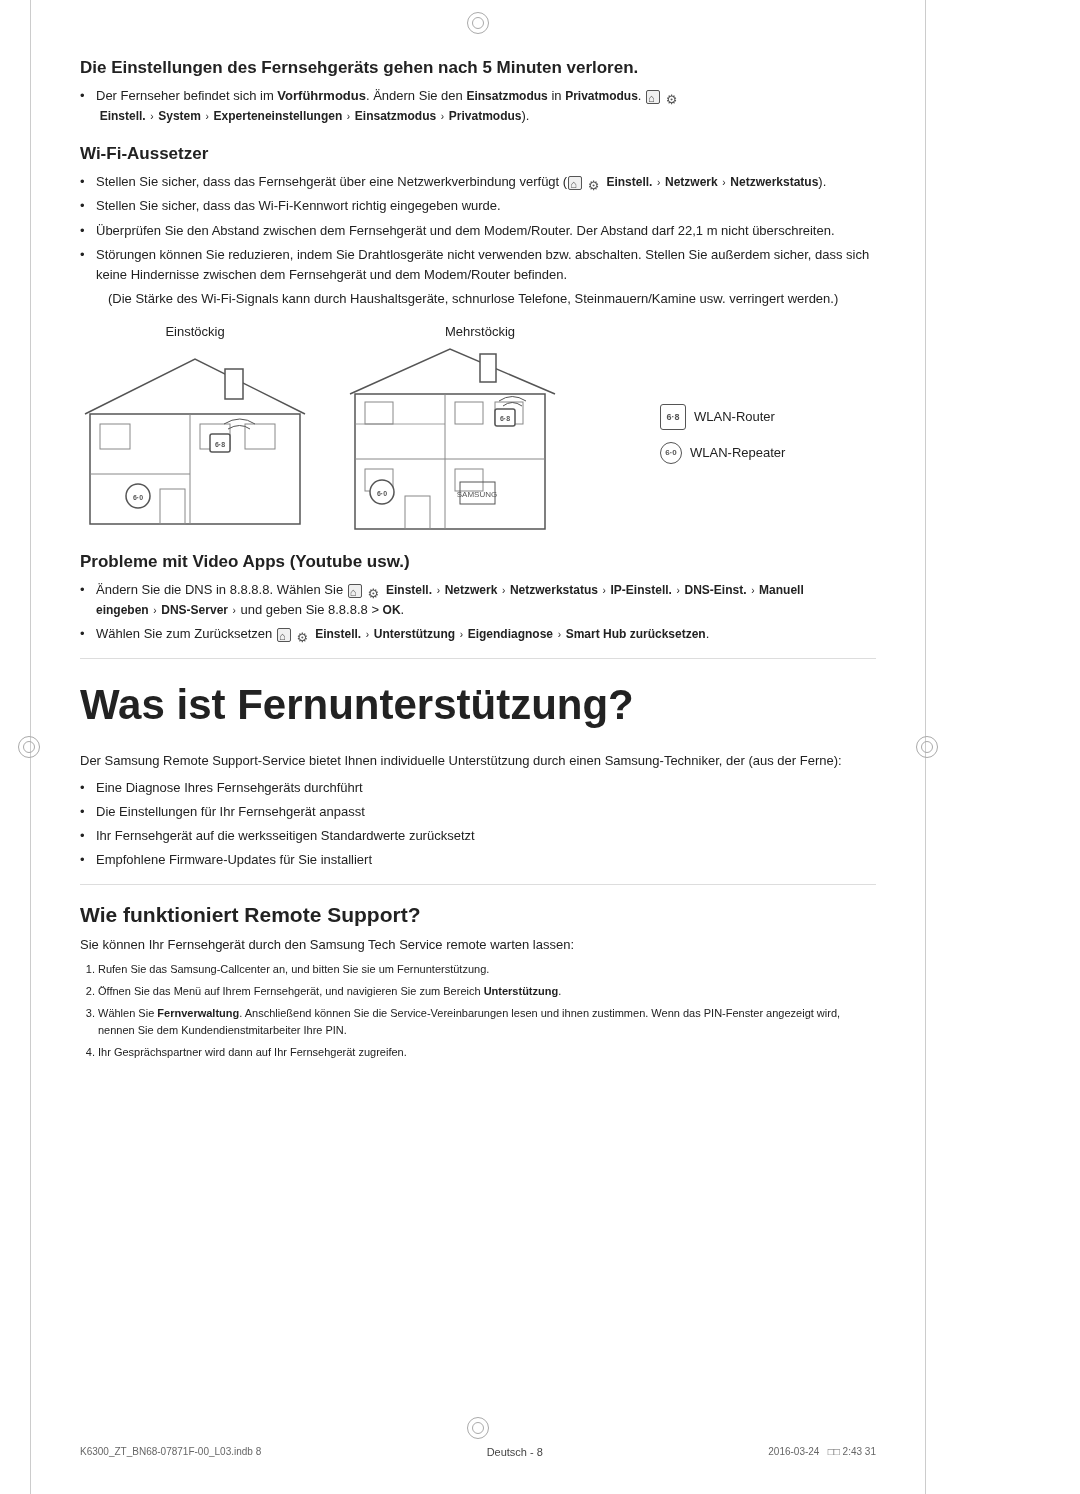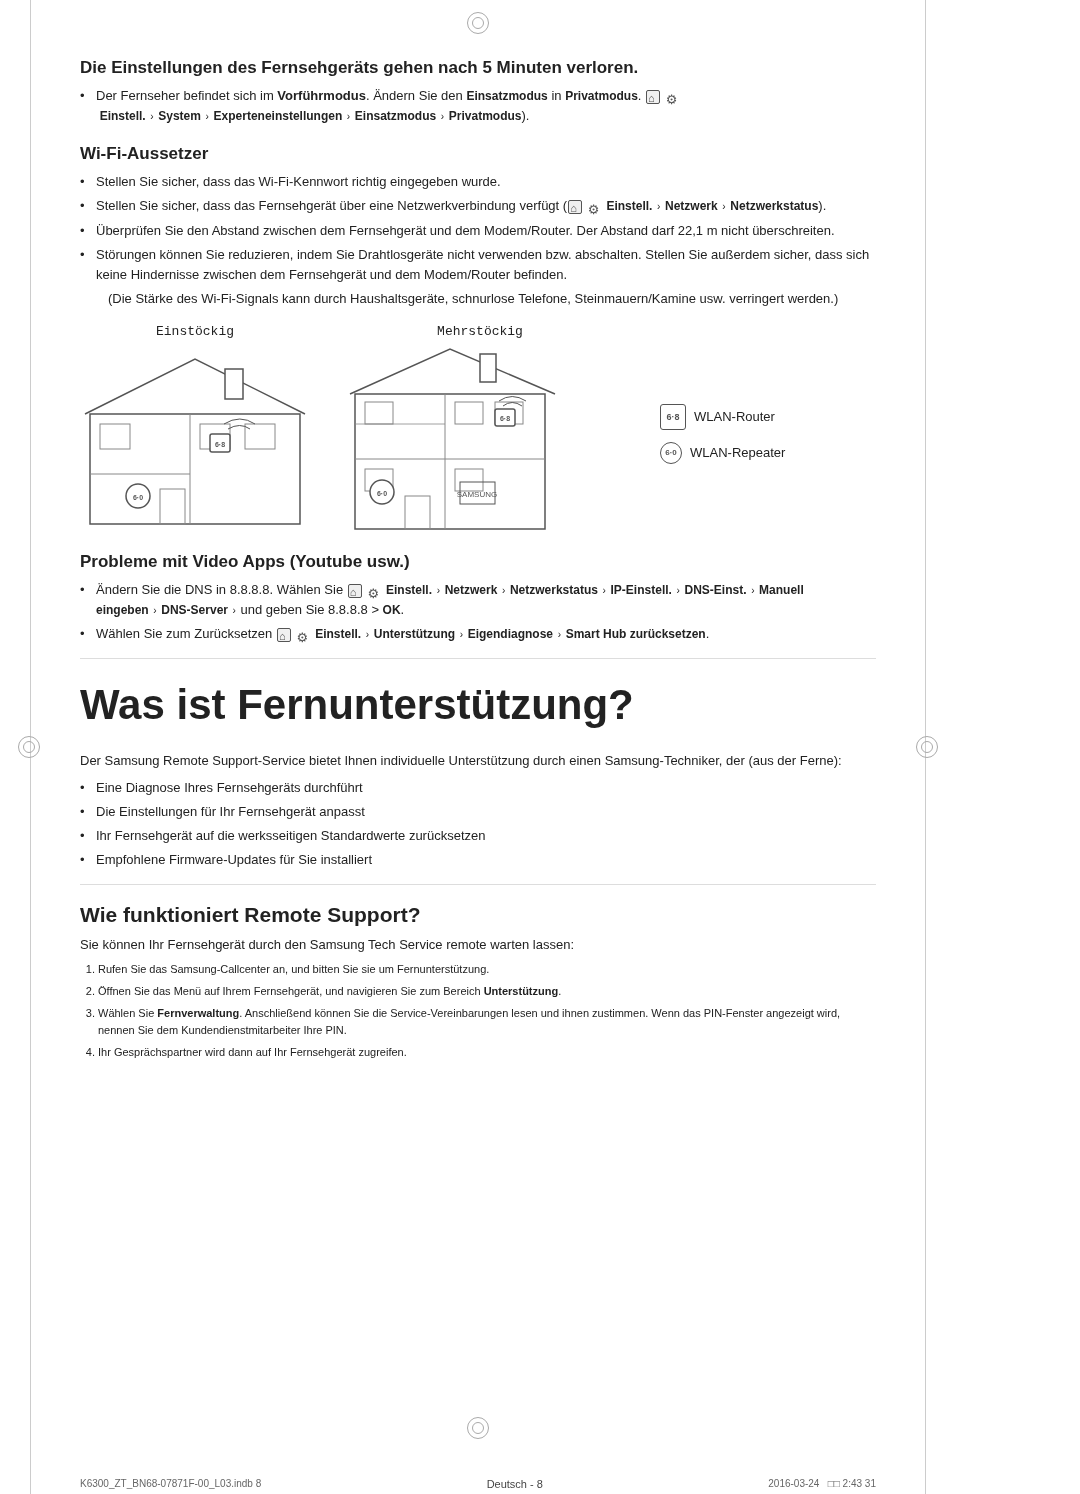--- a/index.html
+++ b/index.html
@@ -219,21 +219,20 @@
     }
     .diagram-single {
       display: flex;
       flex-direction: column;
       align-items: center;
     }
     .diagram-label {
       font-size: 13px;
       margin-bottom: 5px;
       text-align: center;
-      font-family: Liberation Mono, monospace;
     }
     
     svg.house-svg {
       display: block;
     }
 
     
     .diagram-legend {
       display: flex;
       flex-direction: column;
@@ -273,21 +272,21 @@
       font-size: 8px;
       font-weight: bold;
       color: #555;
       background: #fff;
       flex-shrink: 0;
     }
 
     
     .footer {
       position: absolute;
-      bottom: 4px;
+      bottom: 36px;
       left: 80px;
       right: 80px;
       display: flex;
       justify-content: space-between;
       font-size: 11px;
       color: #444;
     }
     .footer-center {
       text-align: center;
       flex: 1;
@@ -321,24 +320,24 @@
 
   <h2 class="section-title">Die Einstellungen des Fernsehgeräts gehen nach 5 Minuten verloren.</h2>
   <ul class="bullet-list">
     <li>
       <span>Der Fernseher befindet sich im <strong>Vorführmodus</strong>. Ändern Sie den <span class="bold-link">Einsatzmodus</span> in <span class="bold-link">Privatmodus</span>. <span class="home-icon"></span>&nbsp;<span class="gear-icon">⚙</span>&nbsp;<span class="bold-link">Einstell.</span>&nbsp;<span class="arrow">›</span>&nbsp;<span class="bold-link">System</span>&nbsp;<span class="arrow">›</span>&nbsp;<span class="bold-link">Experteneinstellungen</span>&nbsp;<span class="arrow">›</span>&nbsp;<span class="bold-link">Einsatzmodus</span>&nbsp;<span class="arrow">›</span>&nbsp;<span class="bold-link">Privatmodus</span>).</span>
     </li>
   </ul>
 
   <h2 class="section-title">Wi-Fi-Aussetzer</h2>
   <ul class="bullet-list">
-    <li>Stellen Sie sicher, dass das Wi-Fi-Kennwort richtig eingegeben wurde.</li>
     <li>
       Stellen Sie sicher, dass das Fernsehgerät über eine Netzwerkverbindung verfügt (<span class="home-icon"></span>&nbsp;<span class="gear-icon">⚙</span>&nbsp;<span class="bold-link">Einstell.</span>&nbsp;<span class="arrow">›</span>&nbsp;<span class="bold-link">Netzwerk</span>&nbsp;<span class="arrow">›</span>&nbsp;<span class="bold-link">Netzwerkstatus</span>).
     </li>
+    <li>Stellen Sie sicher, dass das Wi-Fi-Kennwort richtig eingegeben wurde.</li>
     <li>Überprüfen Sie den Abstand zwischen dem Fernsehgerät und dem Modem/Router. Der Abstand darf 22,1 m nicht überschreiten.</li>
     <li>Störungen können Sie reduzieren, indem Sie Drahtlosgeräte nicht verwenden bzw. abschalten. Stellen Sie außerdem sicher, dass sich keine Hindernisse zwischen dem Fernsehgerät und dem Modem/Router befinden.</li>
   </ul>
   <div class="indented-para">
     <span>(Die Stärke des Wi-Fi-Signals kann durch Haushaltsgeräte, schnurlose Telefone, Steinmauern/Kamine usw. verringert werden.)</span>
   </div>
 
   <div class="diagram-area">
 
     <div class="diagram-single">
@@ -432,21 +431,21 @@
     </li>
   </ul>
 
   <hr class="divider">
 
   <h1 class="big-title">Was ist Fernunterstützung?</h1>
   <p class="body-text">Der Samsung Remote Support-Service bietet Ihnen individuelle Unterstützung durch einen Samsung-Techniker, der (aus der Ferne):</p>
   <ul class="bullet-list">
     <li>Eine Diagnose Ihres Fernsehgeräts durchführt</li>
     <li>Die Einstellungen für Ihr Fernsehgerät anpasst</li>
-    <li>Ihr Fernsehgerät auf die werksseitigen Standardwerte zurücksetzen</li>
+    <li>Ihr Fernsehgerät auf die werksseitigen Standardwerte zurücksetzt</li>
     <li>Empfohlene Firmware-Updates für Sie installiert</li>
   </ul>
 
   <hr class="divider">
 
   <h2 class="medium-title">Wie funktioniert Remote Support?</h2>
   <p class="body-text">Sie können Ihr Fernsehgerät durch den Samsung Tech Service remote warten lassen:</p>
   <ol class="numbered-list">
     <li>Rufen Sie das Samsung-Callcenter an, und bitten Sie sie um Fernunterstützung.</li>
     <li>Öffnen Sie das Menü auf Ihrem Fernsehgerät, und navigieren Sie zum Bereich <strong>Unterstützung</strong>.</li>

